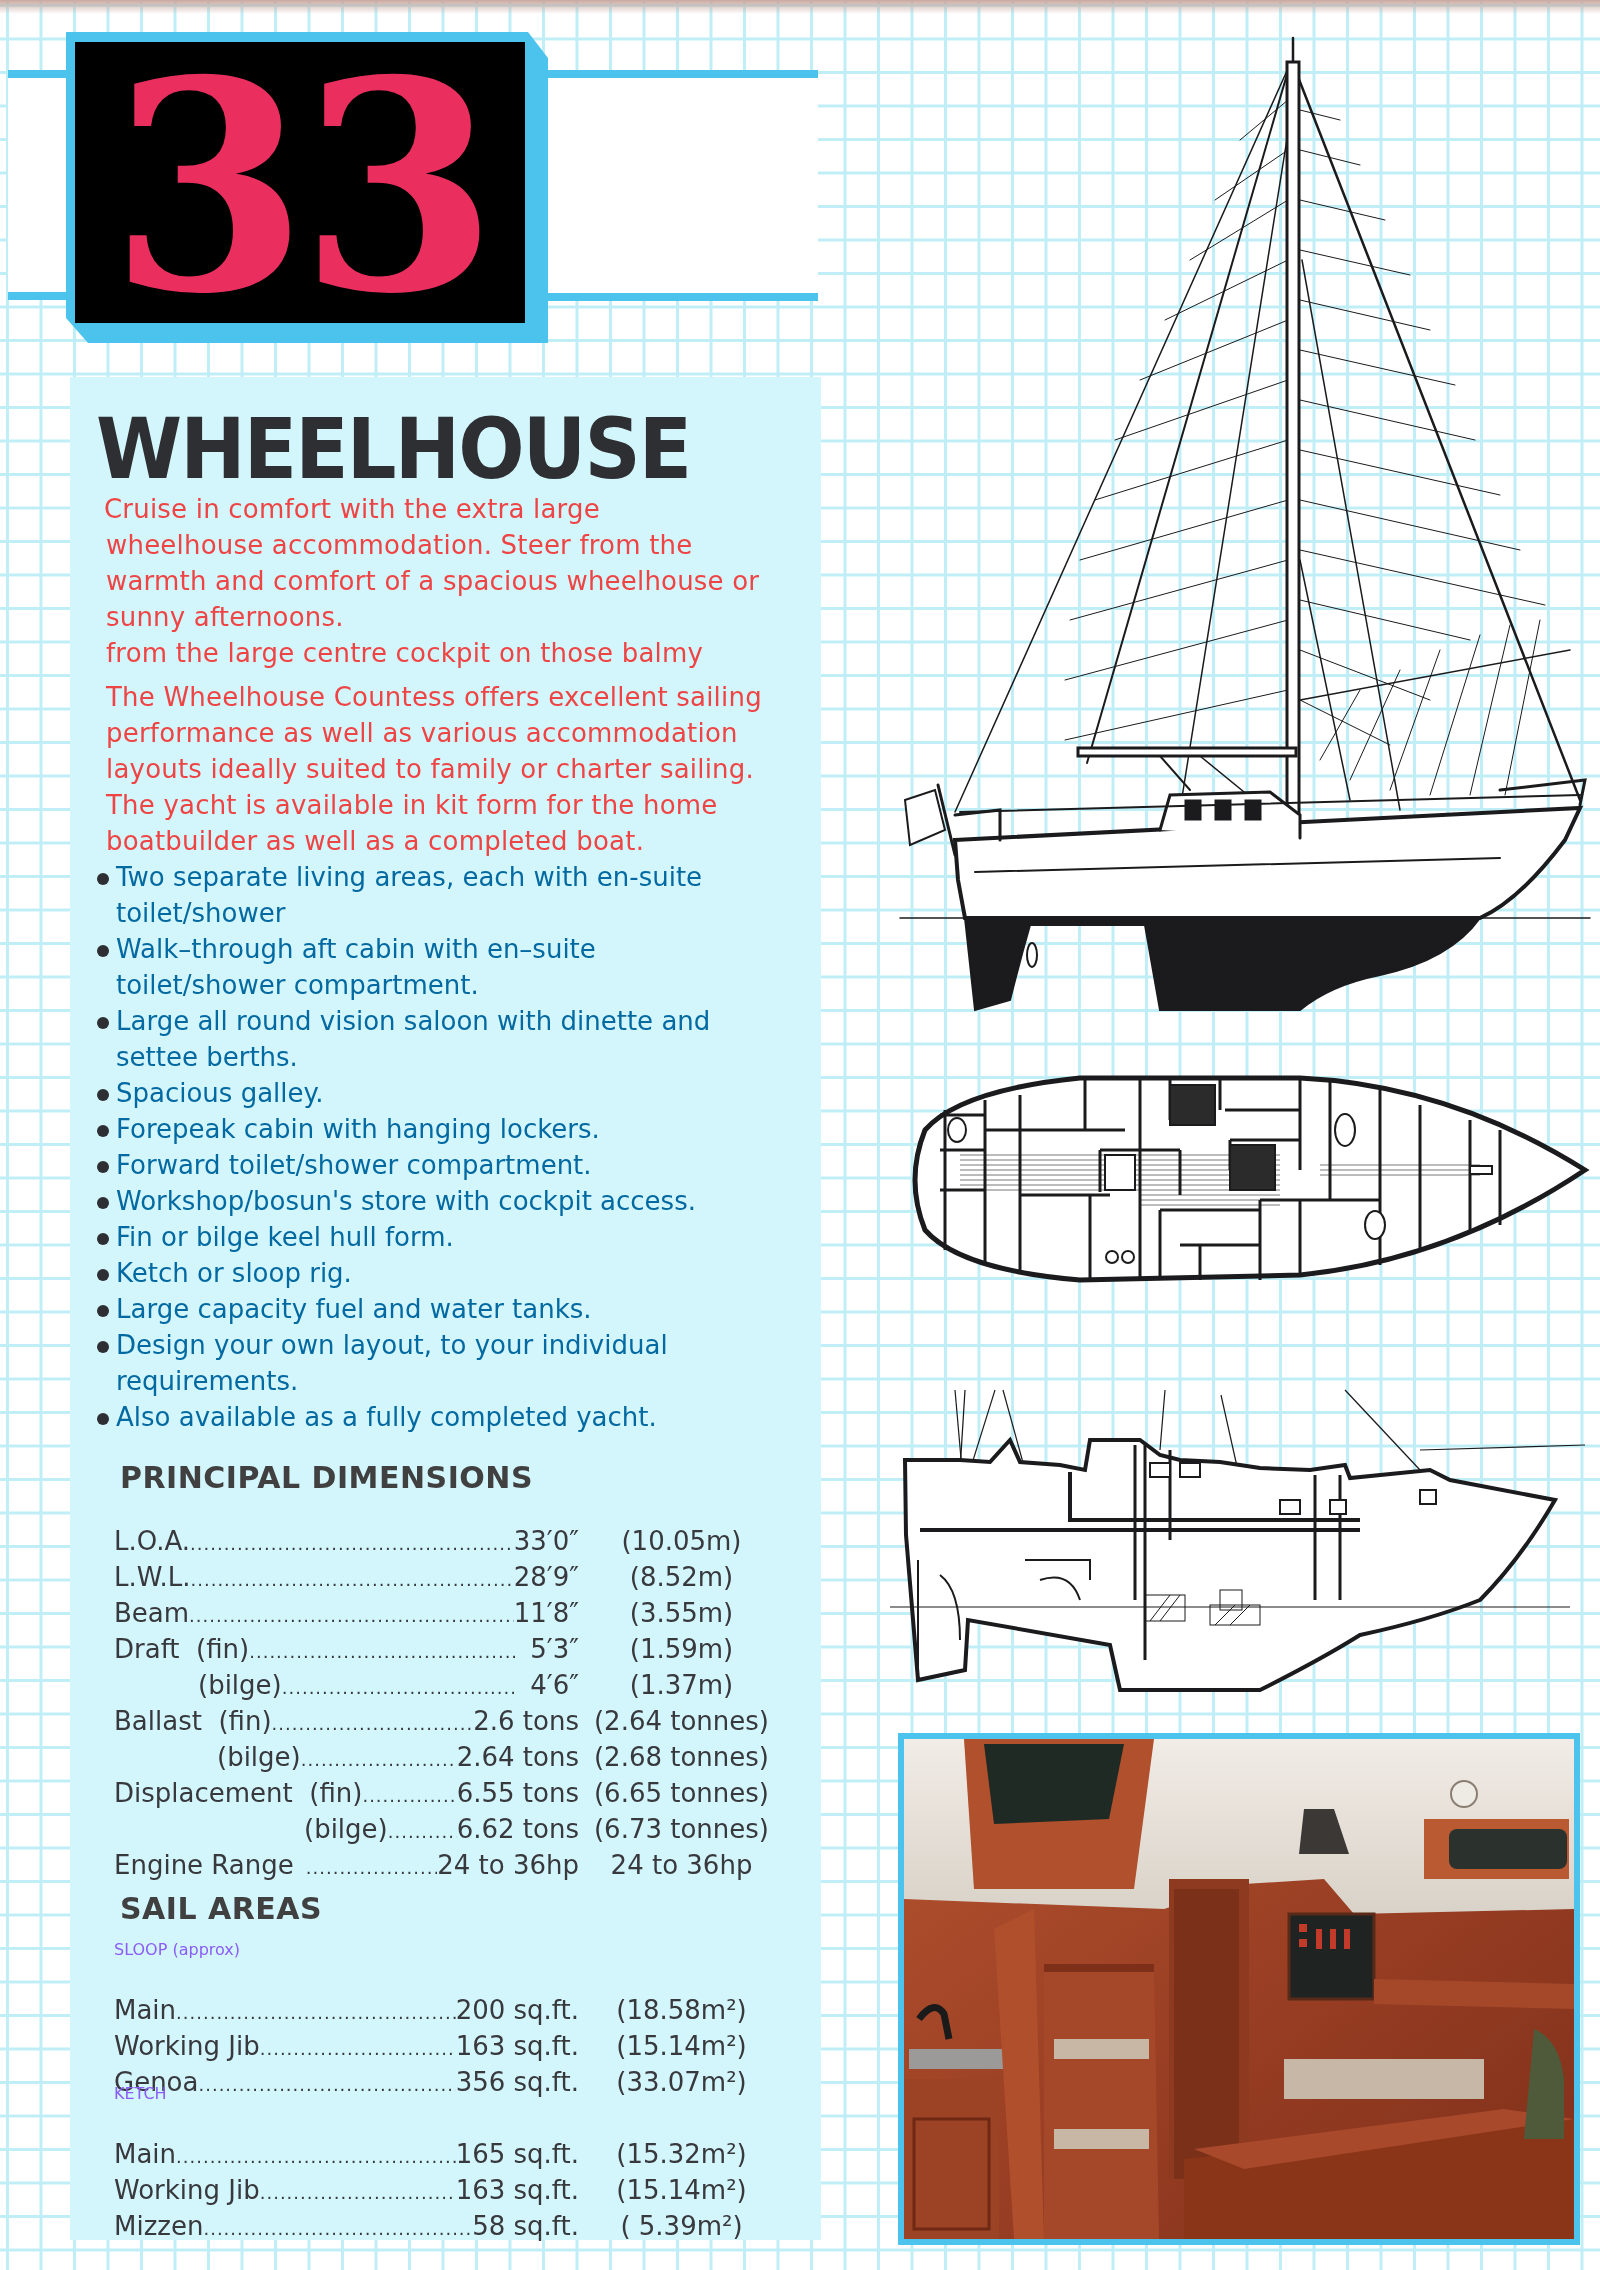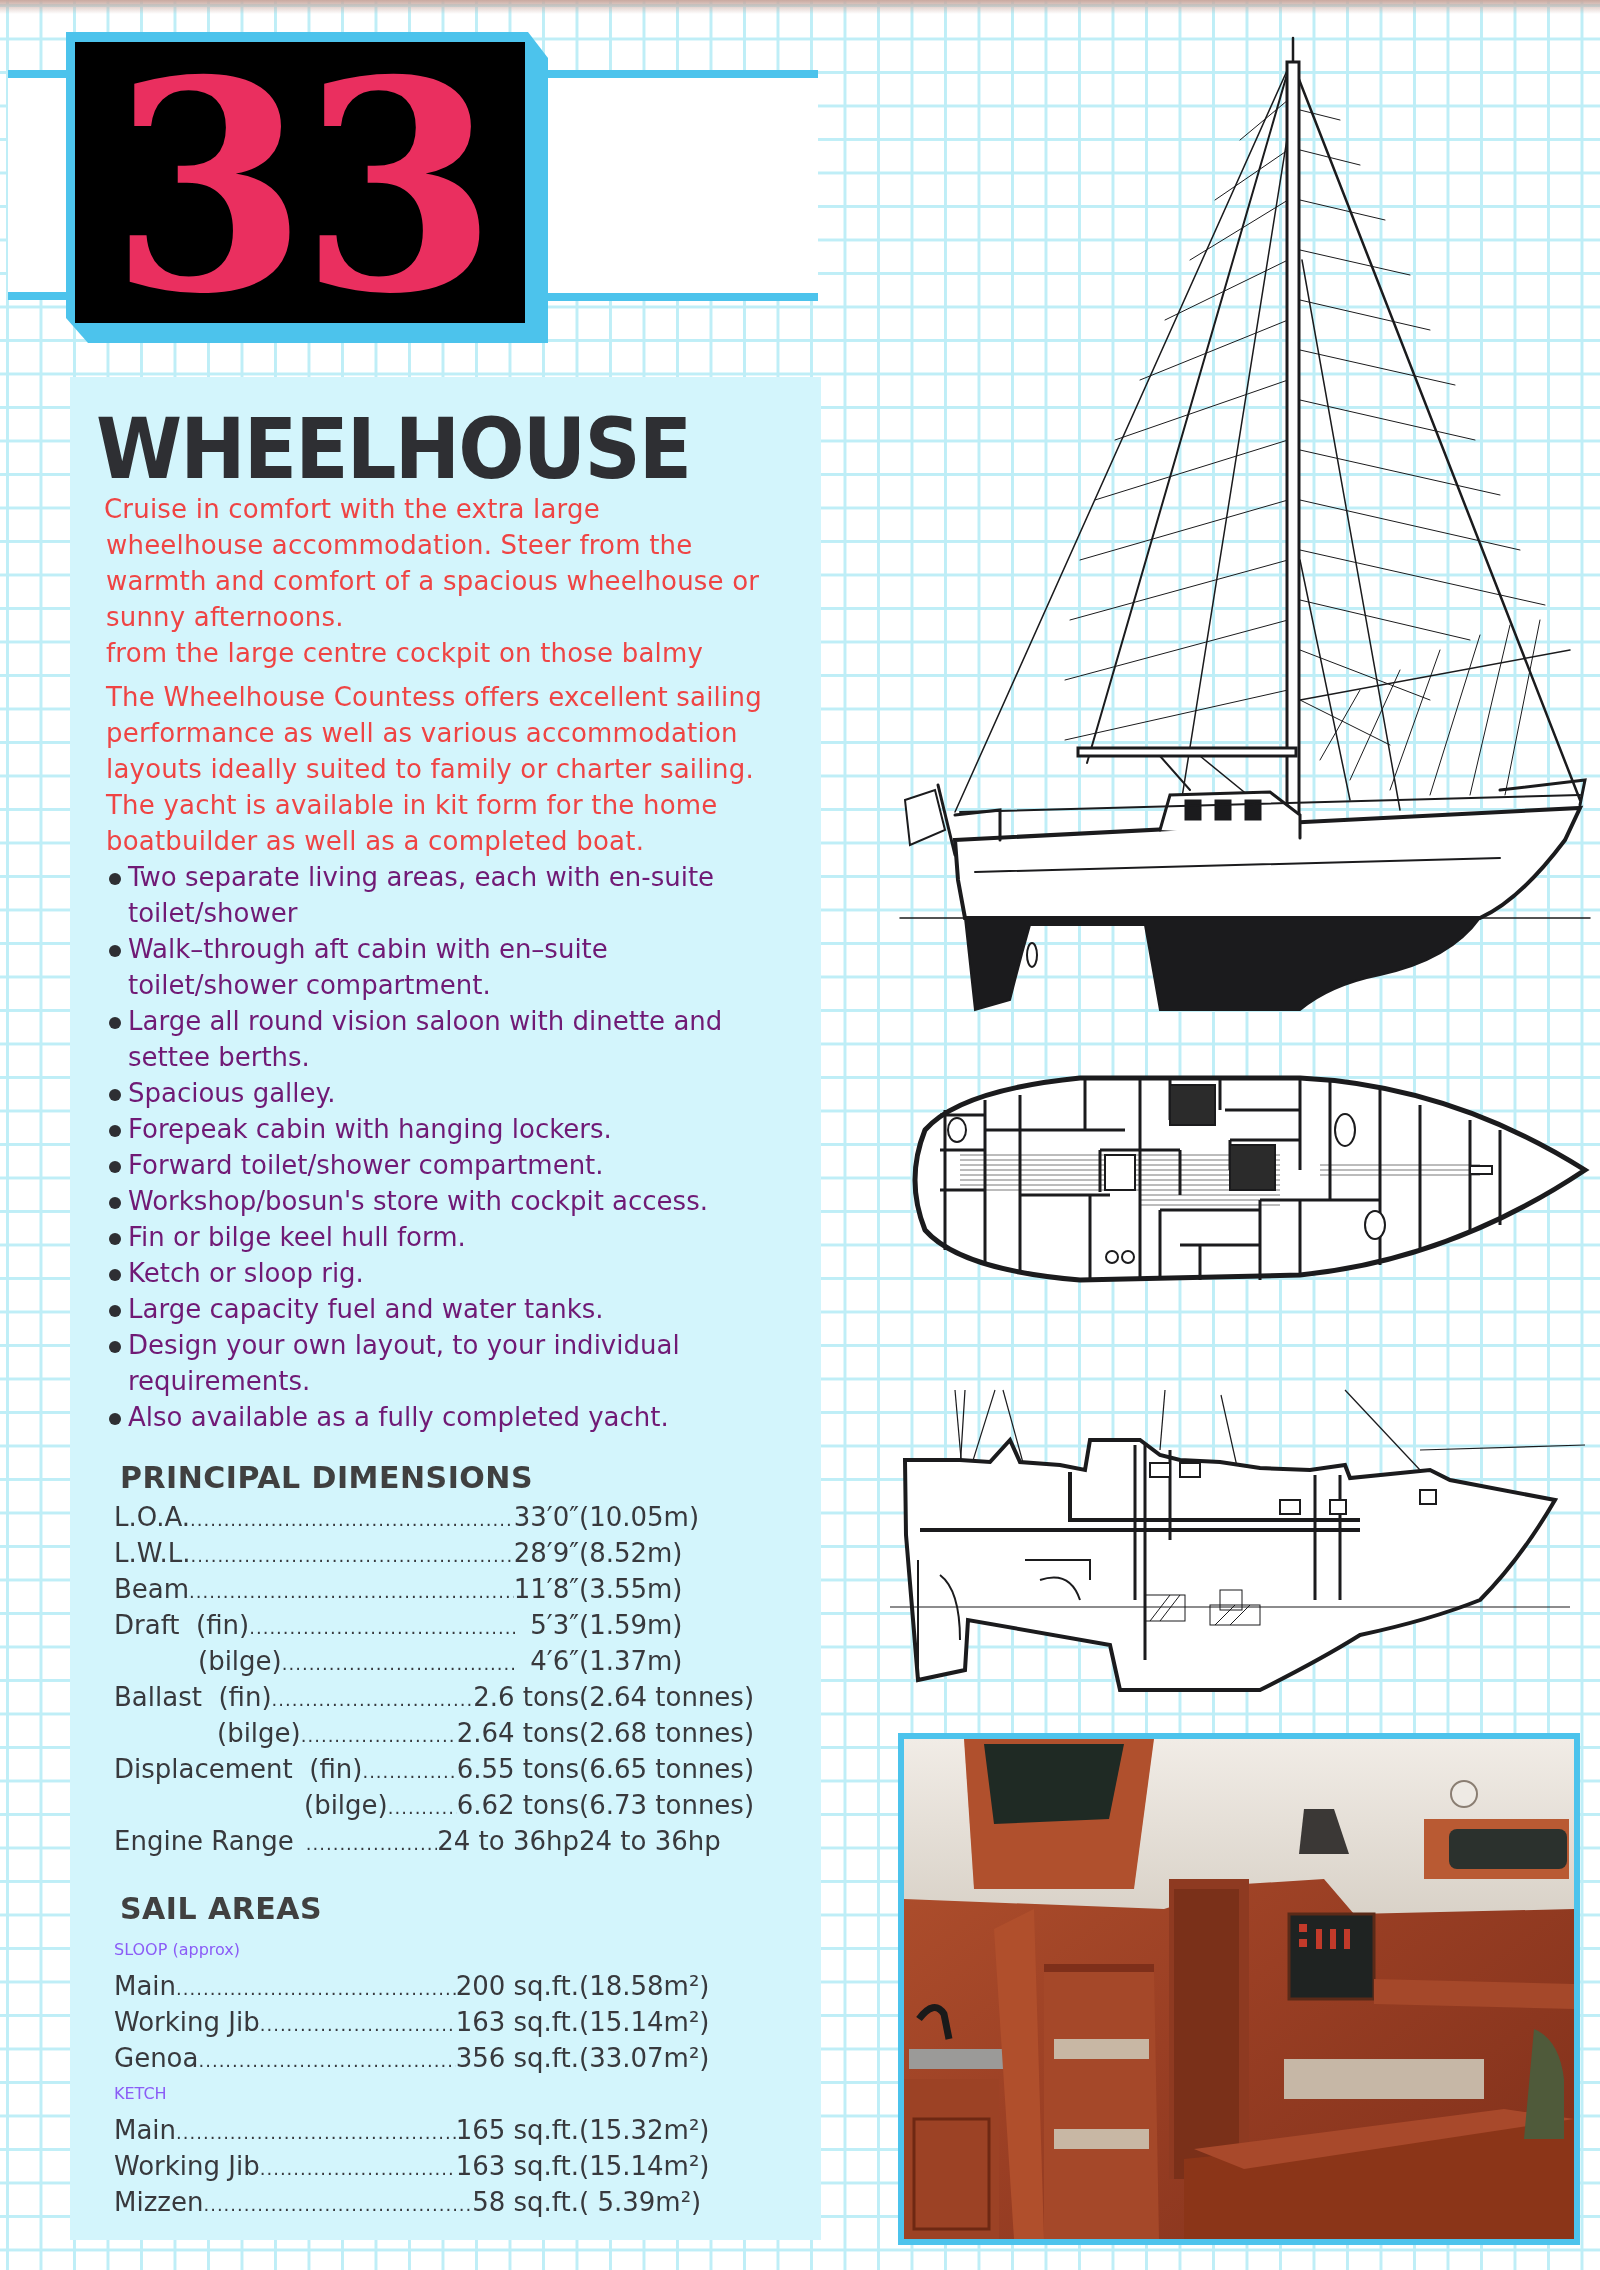--- a/index.html
+++ b/index.html
@@ -47,36 +47,36 @@
     font-size:84px; letter-spacing:-2px; color:#2e2f33;
     transform: scaleX(0.93); transform-origin: left top;
   }
   .body-text {
     position:absolute; left:106px; width:700px;
     font-family:"DejaVu Sans", sans-serif; font-size:26px; line-height:36px;
     color:#ef4444; letter-spacing: 0.2px;
   }
   .intro1 { top:491px; }
   .intro2 { top:679px; }
-  .bullets { position:absolute; left:106px; top:859px; width:700px; margin:0; padding:0; list-style:none;
-    font-size:26px; line-height:36px; color:#701a75; }
+  .bullets { position:absolute; left:94px; top:859px; width:700px; margin:0; padding:0; list-style:none;
+    font-size:26px; line-height:36px; color:#0369a1; }
   .bullets li { position:relative; padding-left:22px; }
   .bullets li::before { content:""; position:absolute; left:3px; top:14px; width:12px; height:12px;
     border-radius:50%; background:#2e2f33; }
 
   .section-h {
     position:absolute; left:120px; font-weight:bold; font-size:30px; color:#404040; letter-spacing:0.5px;
   }
   .dims { position:absolute; left:114px; width:670px; font-size:26px; line-height:36px; color:#38393d; }
   .row { display:flex; height:36px; align-items:baseline; }
   .row .lbl { white-space:nowrap; }
   .row .dots { flex:1; overflow:hidden; white-space:nowrap; color:#38393d; letter-spacing:1px; font-size:18px; }
   .row .dots::before { content:"................................................................................................................"; }
   .row .val { white-space:nowrap; text-align:left; }
-  .row .met { width:205px; text-align:left; white-space:nowrap; }
+  .row .met { width:205px; text-align:center; white-space:nowrap;margin-top:24px; }
   .sub-label { font-size:16px; line-height:36px; color:#8b5cf6; }
 
   
   .drawing { position:absolute; }
   
   .photo {
     position:absolute; left:898px; top:1733px; width:682px; height:512px;
     box-sizing:border-box; border:6px solid #4cc3ec; overflow:hidden; background:#a4492c;
   }
 </style>

